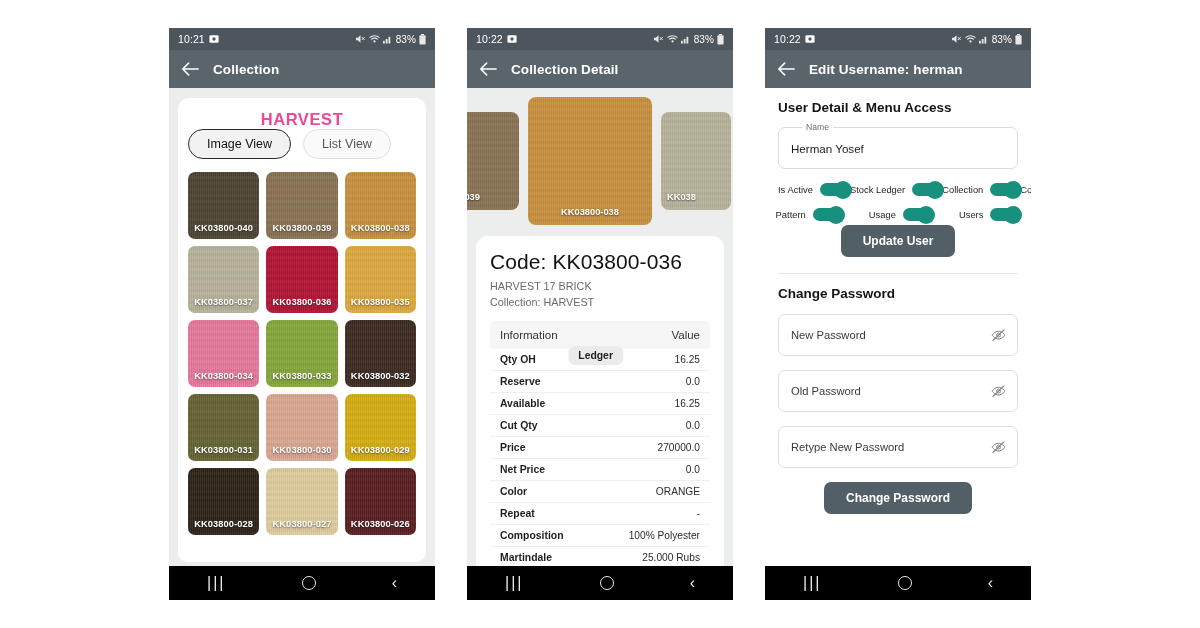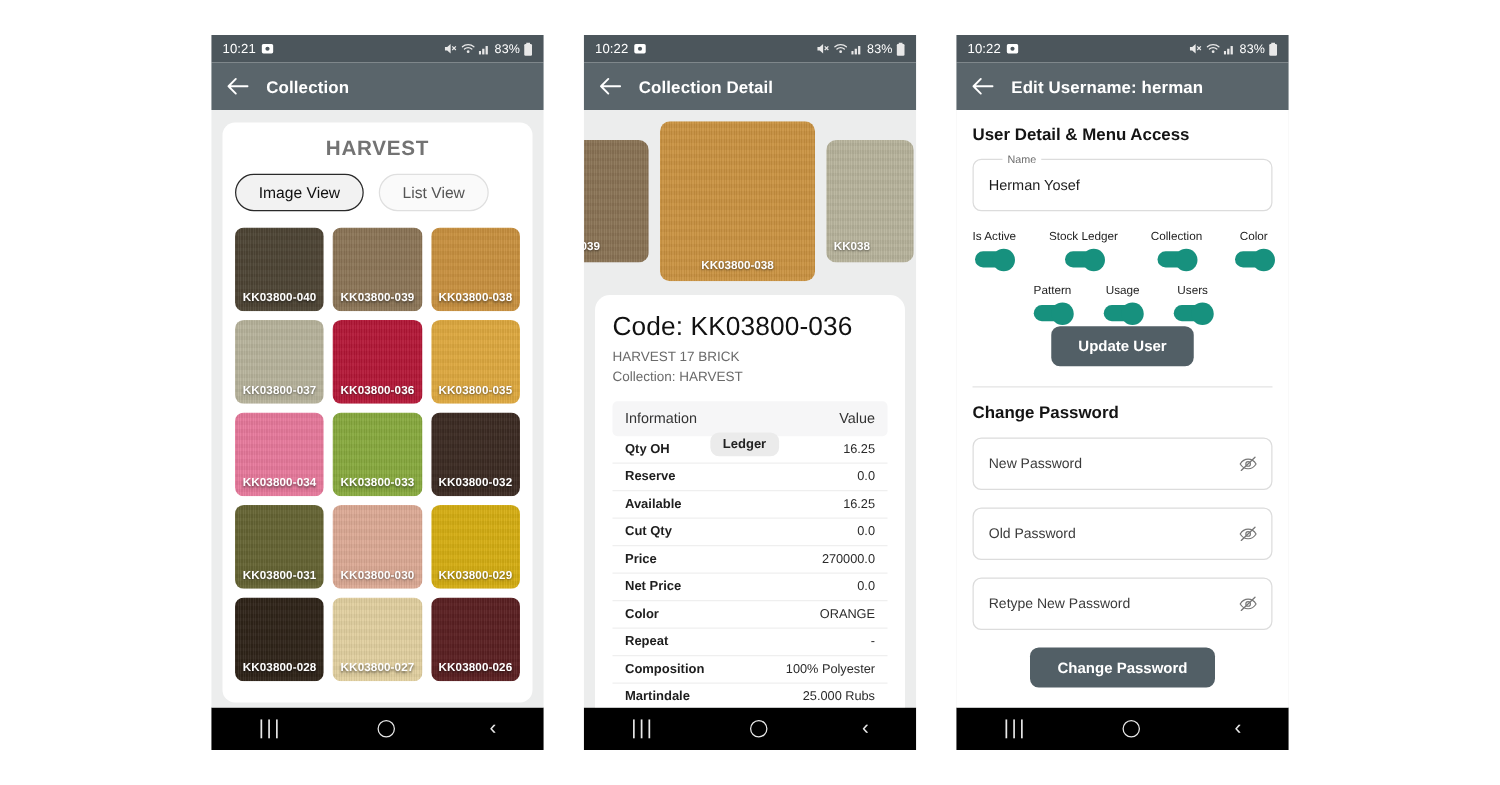--- a/index.html
+++ b/index.html
@@ -96,22 +96,21 @@
     background: #ffffff;
     border-radius: 10px;
     padding: 12px 10px 0 10px;
     overflow: hidden;
   }
   .collection-title {
     text-align: center;
     font-size: 16.5px;
     font-weight: 600;
     letter-spacing: .6px;
-    color: #737373;
-    margin-bottom: 10px;
+    color: #ec4899;
   }
   .viewtoggle { display: flex; justify-content: flex-start; gap: 12px; margin-bottom: 13px; }
   .vt-btn {
     border-radius: 18px;
     padding: 7px 18px;
     font-size: 12.5px;
     cursor: pointer;
     white-space: nowrap;
   }
   .vt-btn.active { background: #f2f2f2; border: 1.6px solid #2a2a2a; color: #111; }
@@ -233,21 +232,21 @@
     padding: 0 4px;
     font-size: 8.6px;
     color: #6e6e6e;
   }
   .field .fval { font-size: 11.6px; color: #1d1d1d; }
   .field .fph { font-size: 11.2px; color: #3a3a3a; }
   .eye { position: absolute; right: 11px; top: 50%; transform: translateY(-50%); cursor: pointer; }
 
   .toggle-row { display: flex; justify-content: space-between; margin-top: 2px; }
   .toggle-row.second { justify-content: center; gap: 26px; margin-top: 12px; }
-  .tgl-item { display: flex; flex-direction: column; align-items: center; gap: 7px; }
+  .tgl-item { display: flex; flex-direction: row; align-items: center; gap: 7px; }
   .tgl-label { font-size: 9.4px; color: #1e1e1e; white-space: nowrap; }
   .tgl {
     position: relative;
     width: 30px; height: 13px;
     border-radius: 8px;
     background: #17917e;
     cursor: pointer;
   }
   .tgl::after {
     content: "";

